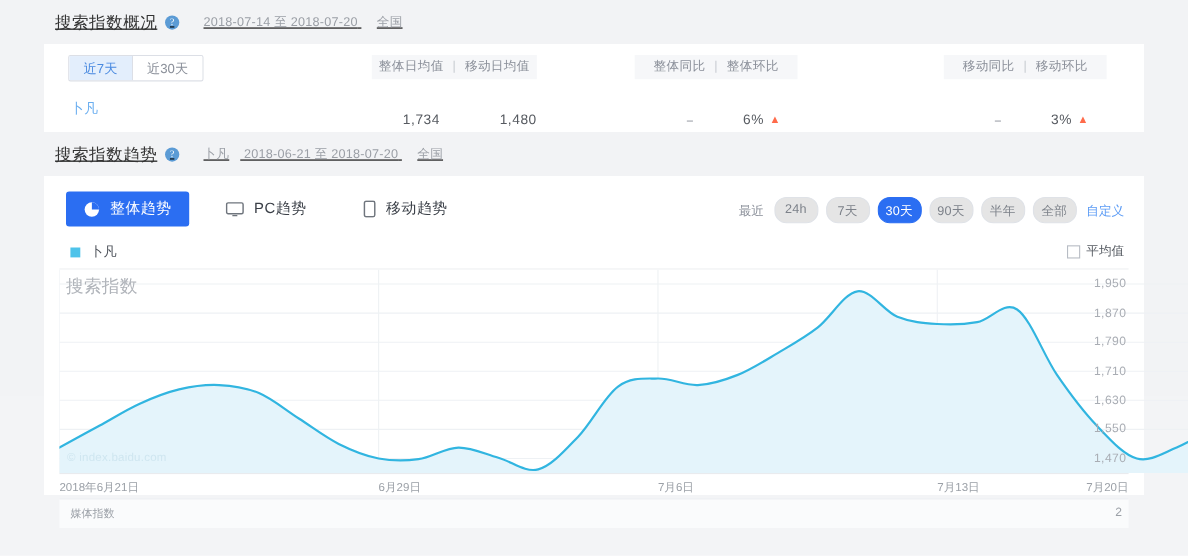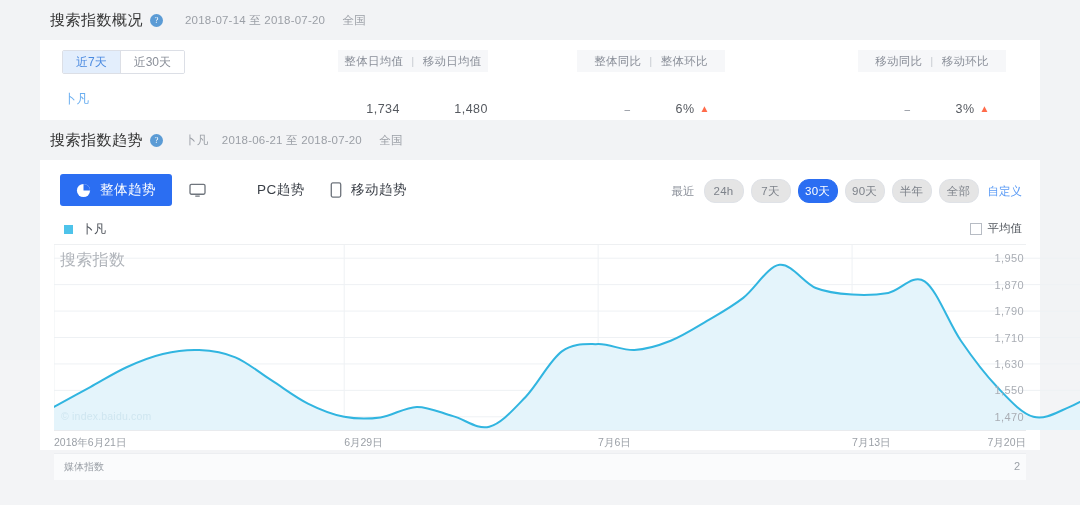--- a/index.html
+++ b/index.html
@@ -5,21 +5,21 @@
   html, body {
     margin: 0;
     padding: 0;
     background: #f3f4f6;
     width: 1080px;
     height: 505px;
     overflow: hidden;
     font-family: "Liberation Sans", "DejaVu Sans", sans-serif;
     -webkit-font-smoothing: antialiased;
   }
-  .page { position: relative; width: 1080px; height: 360px; background: #f2f3f5; }
+  .page { position: relative; width: 1080px; height: 360px; background: #f2f3f5; text-decoration: underline; }
 
   
   .section-head {
     display: flex;
     align-items: center;
     padding-left: 50px;
     height: 40px;
   }
   .section-title {
     font-size: 15px;
@@ -142,21 +142,21 @@
     letter-spacing: .5px;
   }
   .mode-btn.primary {
     left: 20px;
     background: #2b6ef2;
     color: #fff;
     border-radius: 3px;
     padding: 0 16px;
   }
   .mode-btn.plain { color: #3a3f47; }
-  .mode-pc { left: 149px; gap: 42px; }
+  .mode-pc { left: 165px; }
   .mode-mobile { left: 290px; }
   .mode-btn .glyph { margin-right: 9px; display: inline-flex; }
 
   .range-bar {
     position: absolute;
     right: 18px; top: 19px;
     display: flex;
     align-items: center;
     font-size: 11.5px;
     color: #8a8f99;

